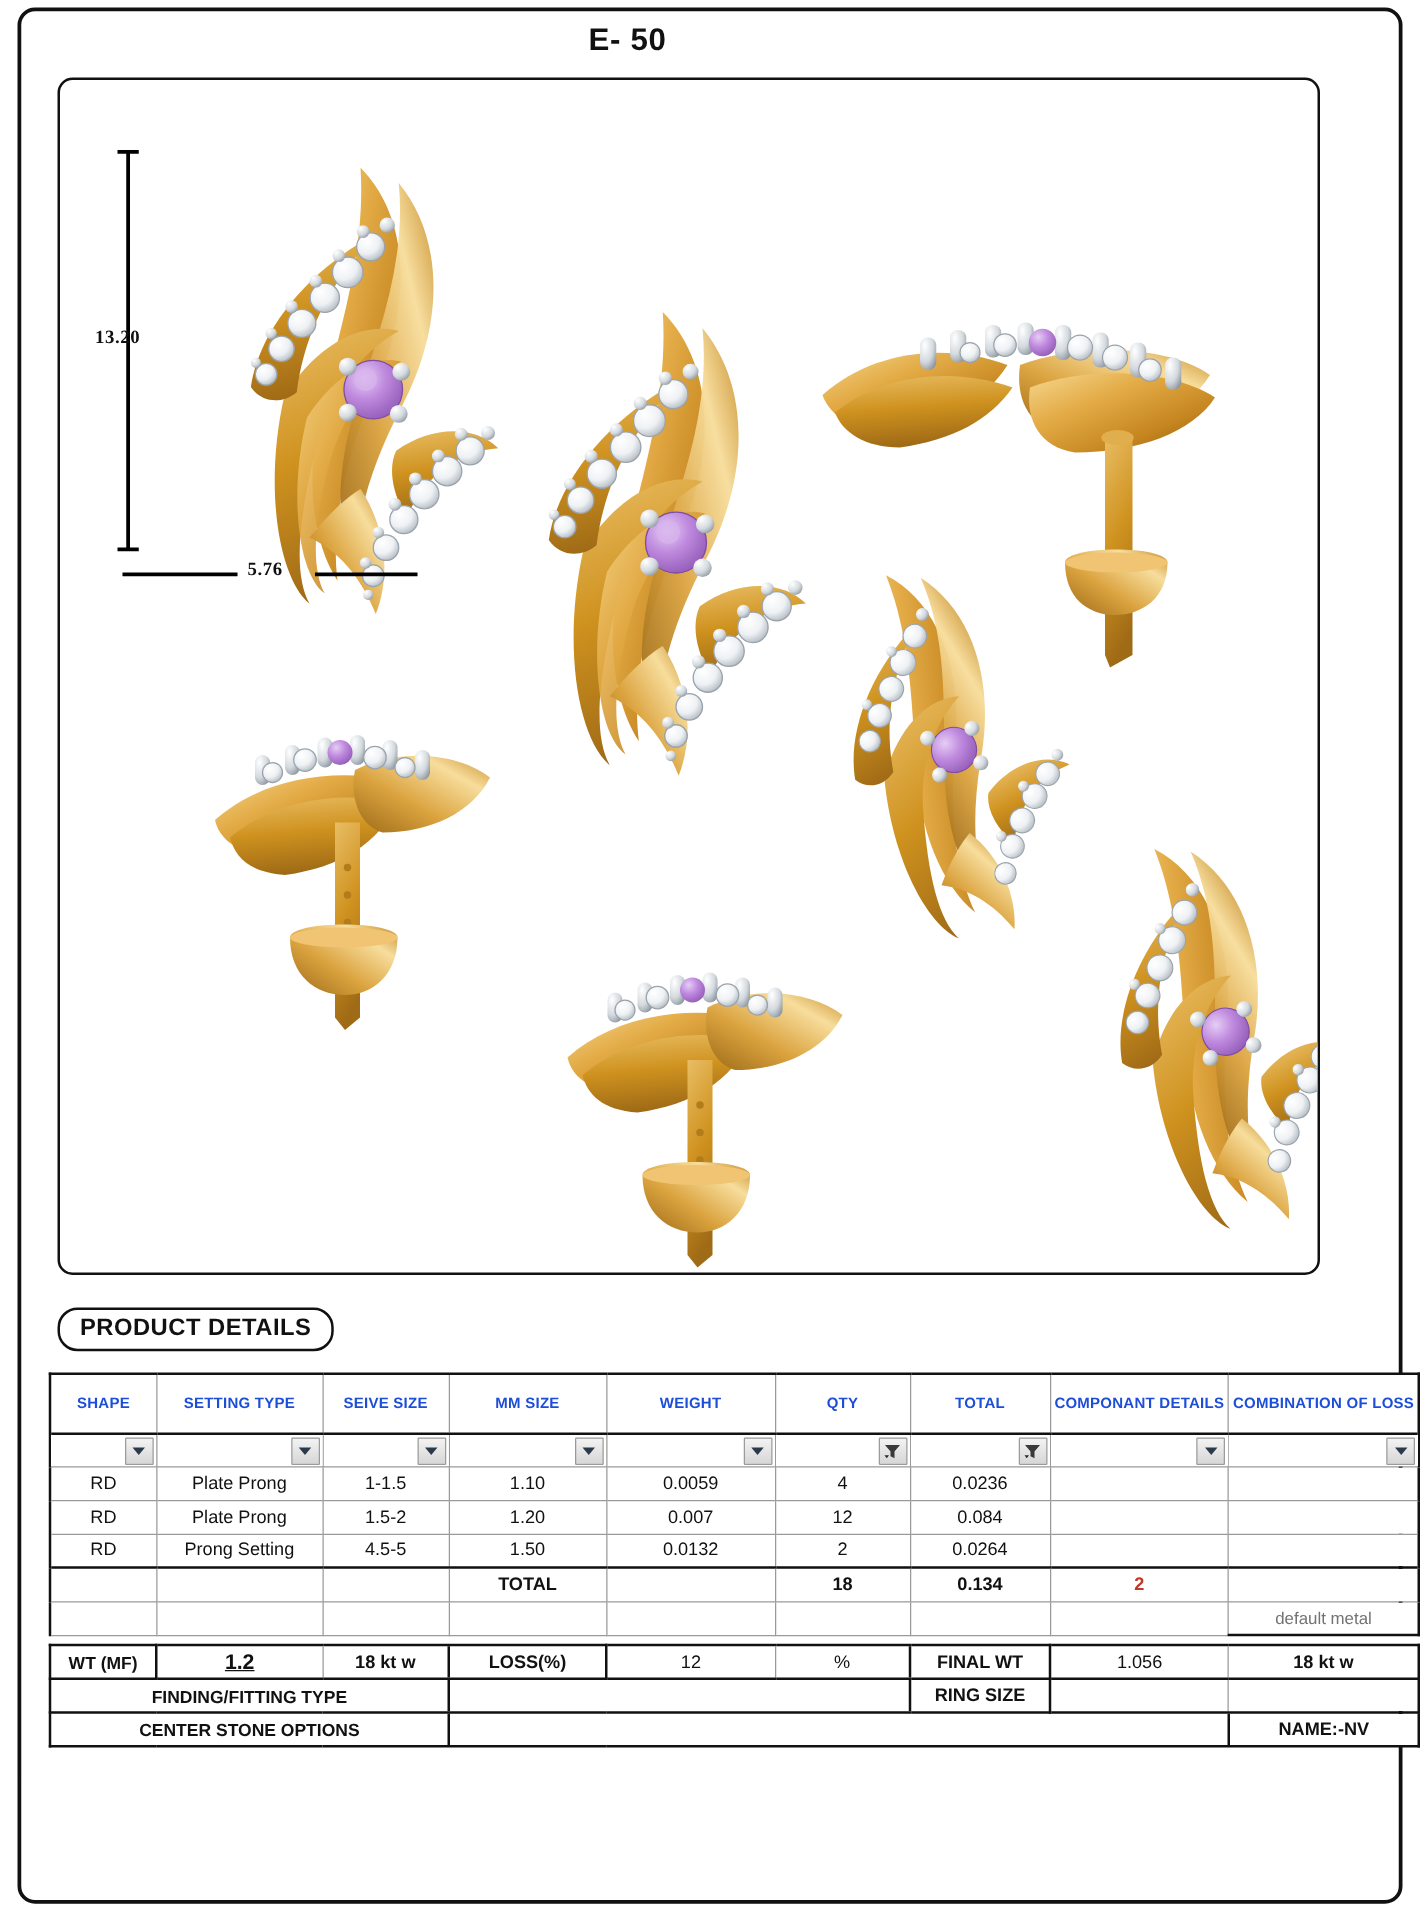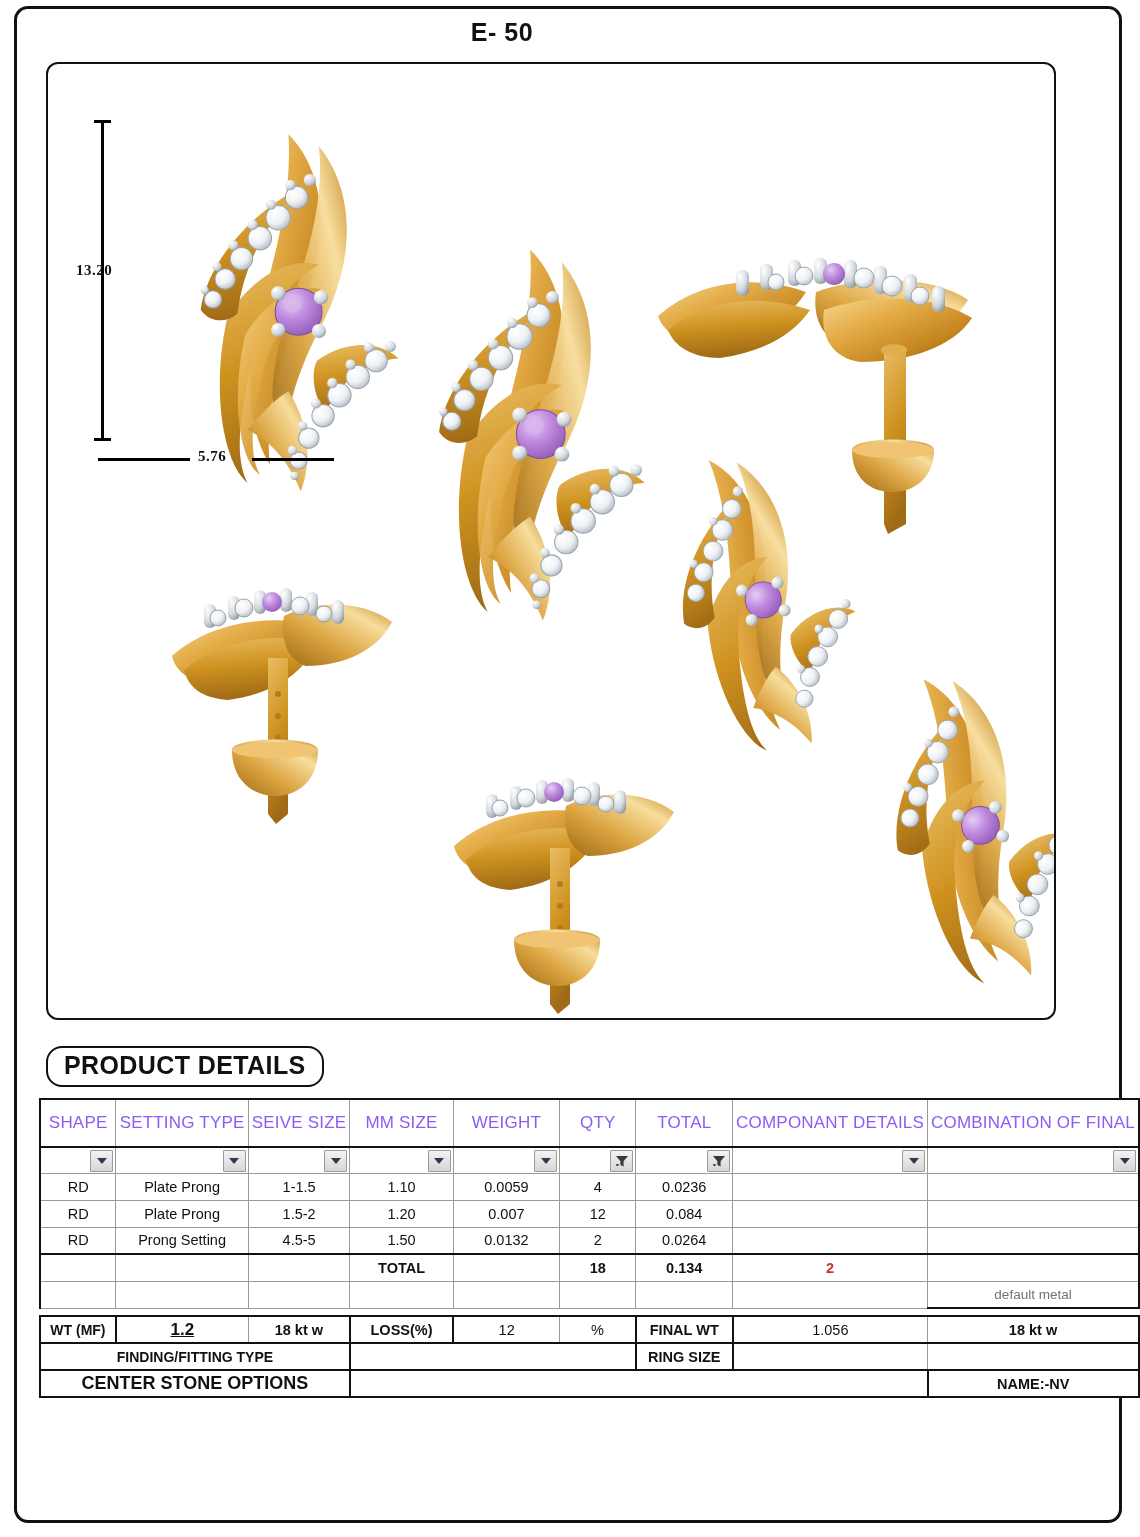--- a/index.html
+++ b/index.html
@@ -41,37 +41,37 @@
   #dim-v-label{left:76px; top:262px;}
   .dim-line-h1{position:absolute; left:98px; top:458px; width:92px; height:0; border-top:3px solid #000;}
   .dim-line-h2{position:absolute; left:252px; top:458px; width:82px; height:0; border-top:3px solid #000;}
   #dim-h-label{left:198px; top:448px;}
 
   
   #product-details-badge{
     position:absolute; left:46px; top:1046px;
     border:2.5px solid #111; border-radius:16px;
     padding:5px 16px 7px 16px; background:#fff;
-    font-size:25px; font-weight:bold; letter-spacing:.4px;
+    font-size:19px; font-weight:bold; letter-spacing:.4px;
     line-height:1;
   }
 
   
   #spec-table{
     position:absolute; left:39px; top:1098px;
     border-collapse:collapse; table-layout:fixed;
     font-size:14.5px;
   }
   #spec-table td{
     border:1px solid #9a9a9a;
     height:27px; padding:0 3px; text-align:center; vertical-align:middle;
     background:#fff; box-sizing:border-box; overflow:hidden; white-space:nowrap;
   }
   .hdr{
-    color:#8b5cf6; font-weight:normal; font-size:17px; letter-spacing:.2px;
+    color:#1d4ed8; font-weight:bold; font-size:12px; letter-spacing:.2px;
     height:48px !important; line-height:1.15;
   }
   .thick-top{border-top:2.5px solid #111 !important;}
   .thick-bottom{border-bottom:2.5px solid #111 !important;}
   .thick-left{border-left:2.5px solid #111 !important;}
   .thick-right{border-right:2.5px solid #111 !important;}
   .b{font-weight:bold;}
   .red{color:#c0392b;}
   .red-small{color:#737373; font-size:13.5px;}
   .lft{text-align:left; padding-left:6px;}
@@ -436,21 +436,21 @@
   <tbody>
       <tr>
     <td class="hdr thick-top thick-left">SHAPE</td>
     <td class="hdr thick-top">SETTING  TYPE</td>
     <td class="hdr thick-top">SEIVE SIZE</td>
     <td class="hdr thick-top">MM SIZE</td>
     <td class="hdr thick-top">WEIGHT</td>
     <td class="hdr thick-top">QTY</td>
     <td class="hdr thick-top">TOTAL</td>
     <td class="hdr thick-top">COMPONANT DETAILS</td>
-    <td class="hdr thick-top thick-right">COMBINATION OF FINAL</td>
+    <td class="hdr thick-top thick-right">COMBINATION OF LOSS</td>
   </tr>
 
   <tr>
     <td class="filt-cell thick-top thick-left">
       <span class="filt-btn">
             <span class="caret"></span>
           </span>
     </td>
     <td class="filt-cell thick-top">
       <span class="filt-btn">
@@ -586,18 +586,18 @@
 
   <tr>
     <td class="thick-left thick-bottom lft b" colspan="3" style="font-size:14px;margin-top:18px;">FINDING/FITTING TYPE</td>
     <td class="thick-bottom thick-left" colspan="3"></td>
     <td class="thick-bottom thick-left thick-right b">RING SIZE</td>
     <td class="thick-bottom"></td>
     <td class="thick-bottom thick-right"></td>
   </tr>
 
   <tr>
-    <td class="thick-left thick-bottom lft b" colspan="3" style="font-size:18px;">CENTER STONE OPTIONS</td>
+    <td class="thick-left thick-bottom lft b" colspan="3" style="font-size:14px;">CENTER STONE OPTIONS</td>
     <td class="thick-bottom thick-left" colspan="5"></td>
     <td class="thick-bottom thick-right thick-left lft b">NAME:-NV</td>
   </tr>
 </tbody>
   </table>
 
 </body></html>

